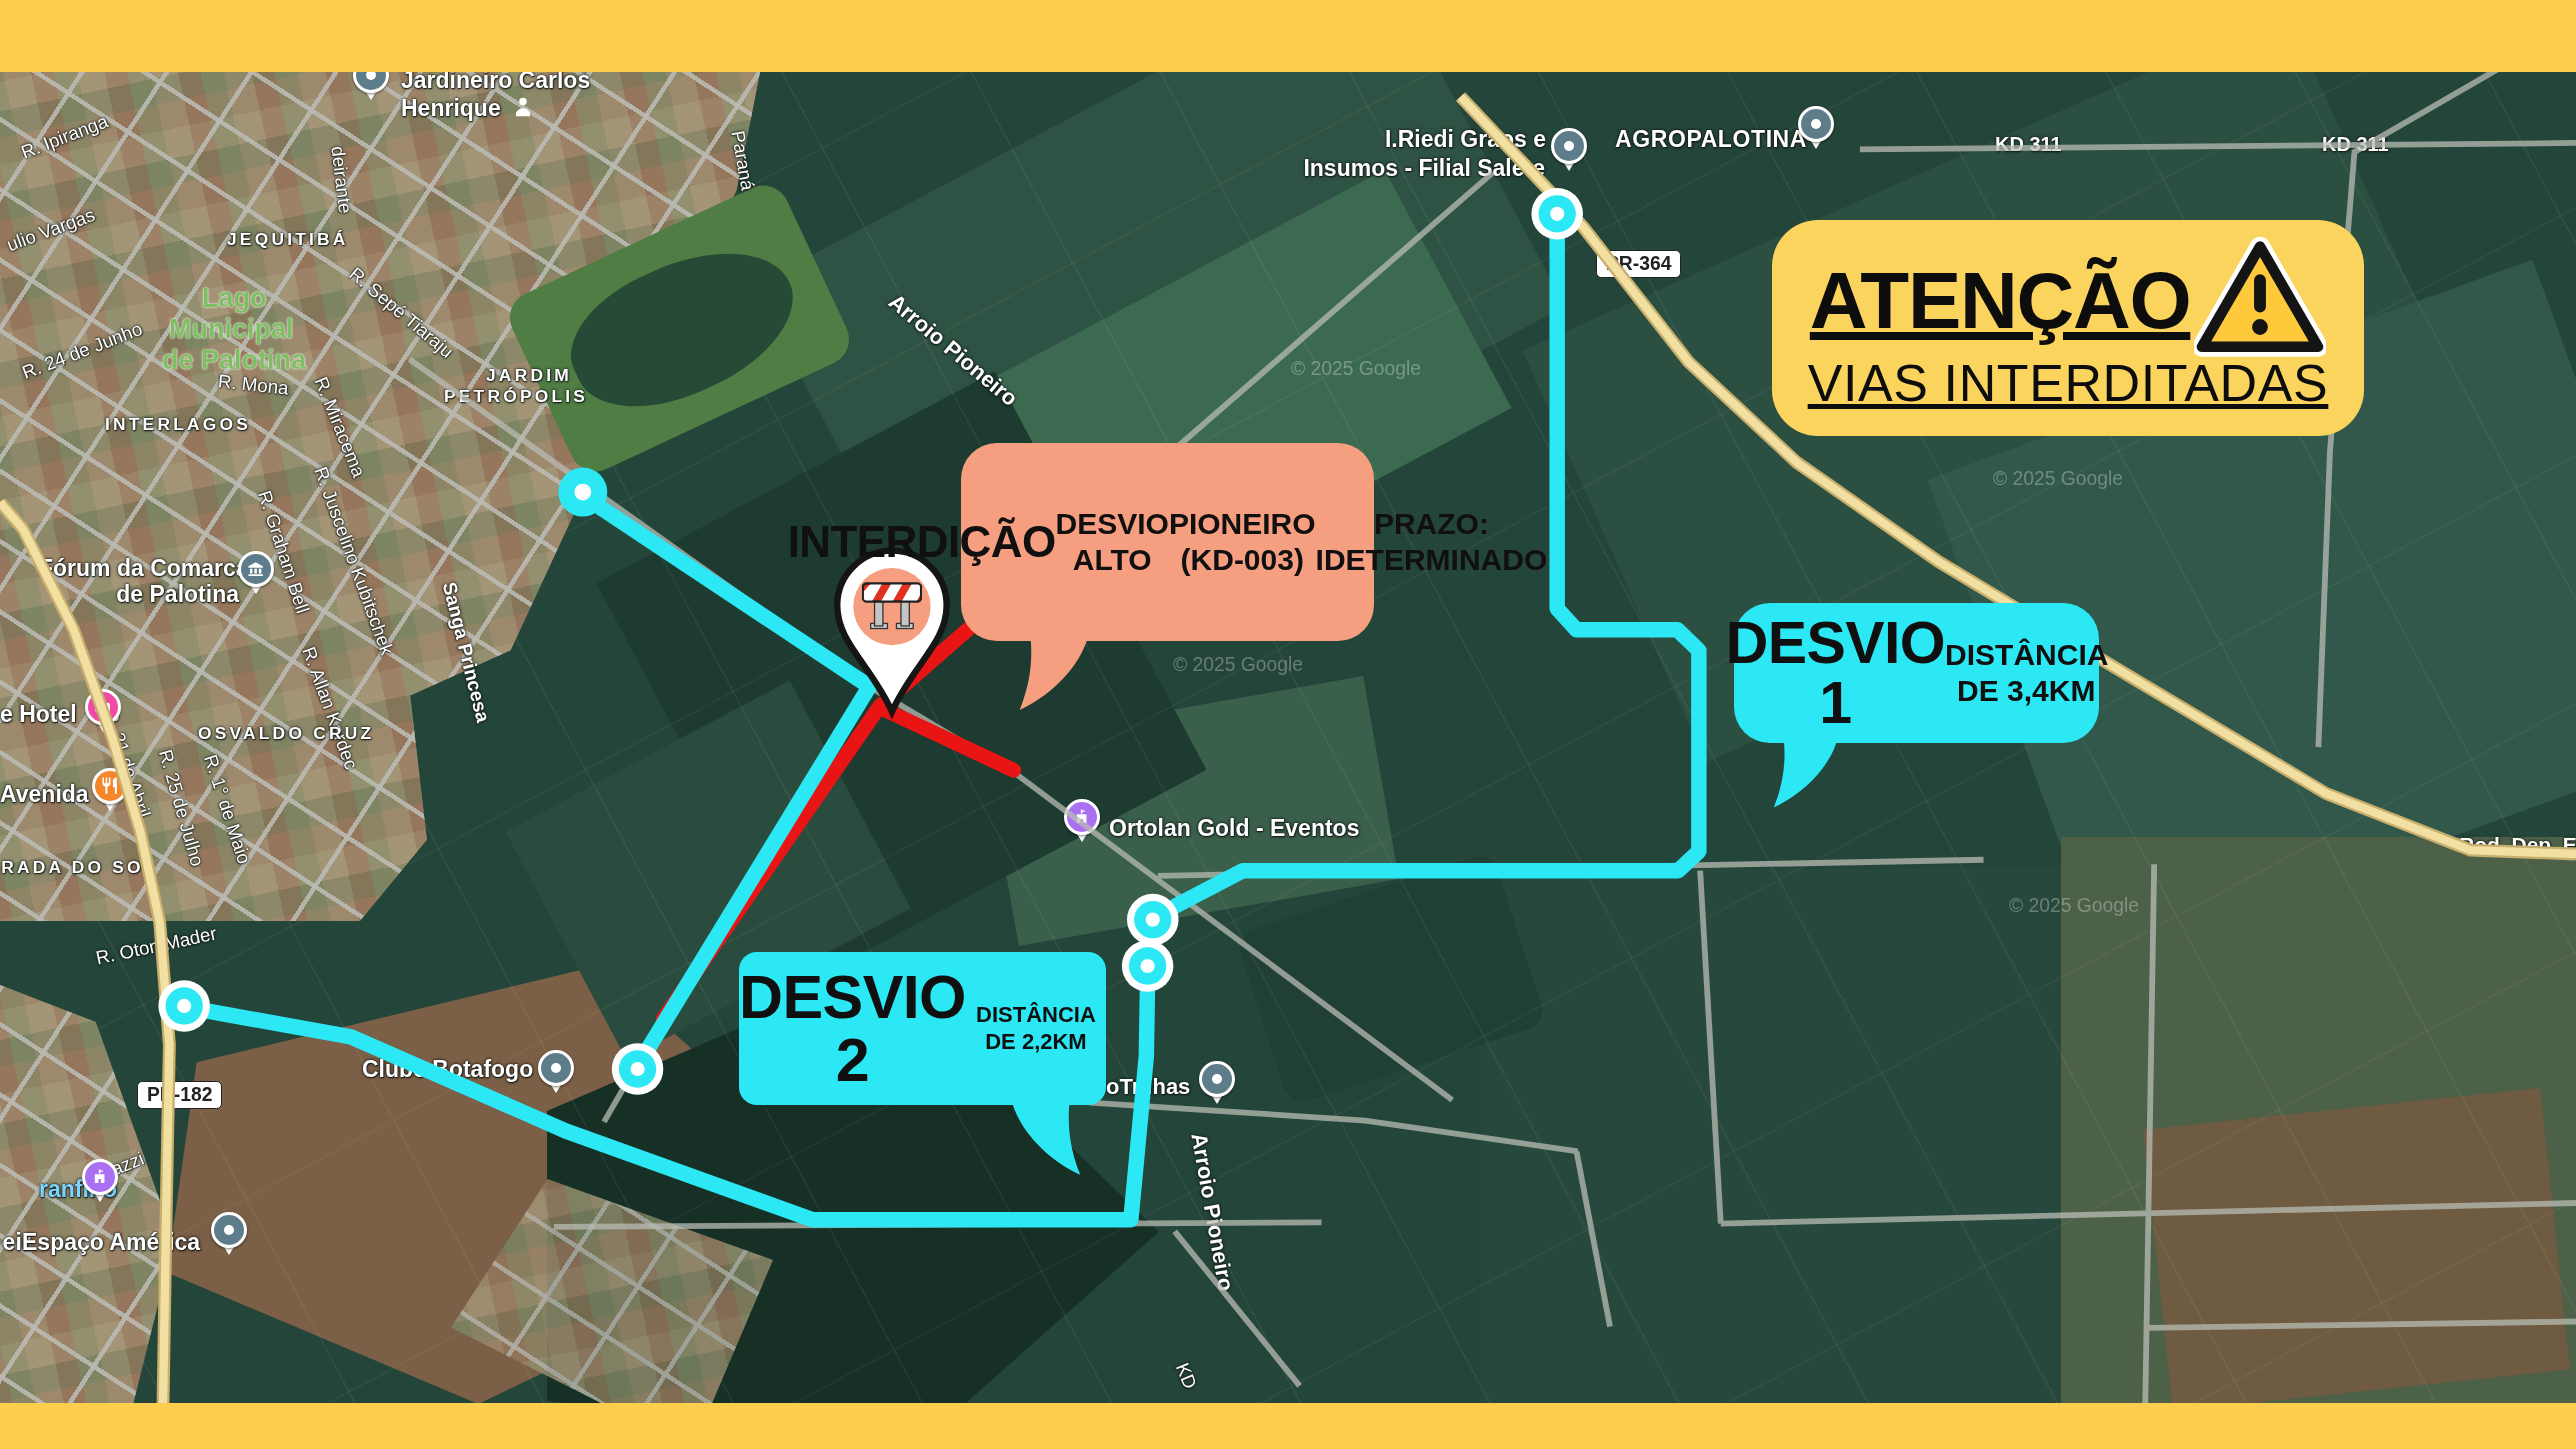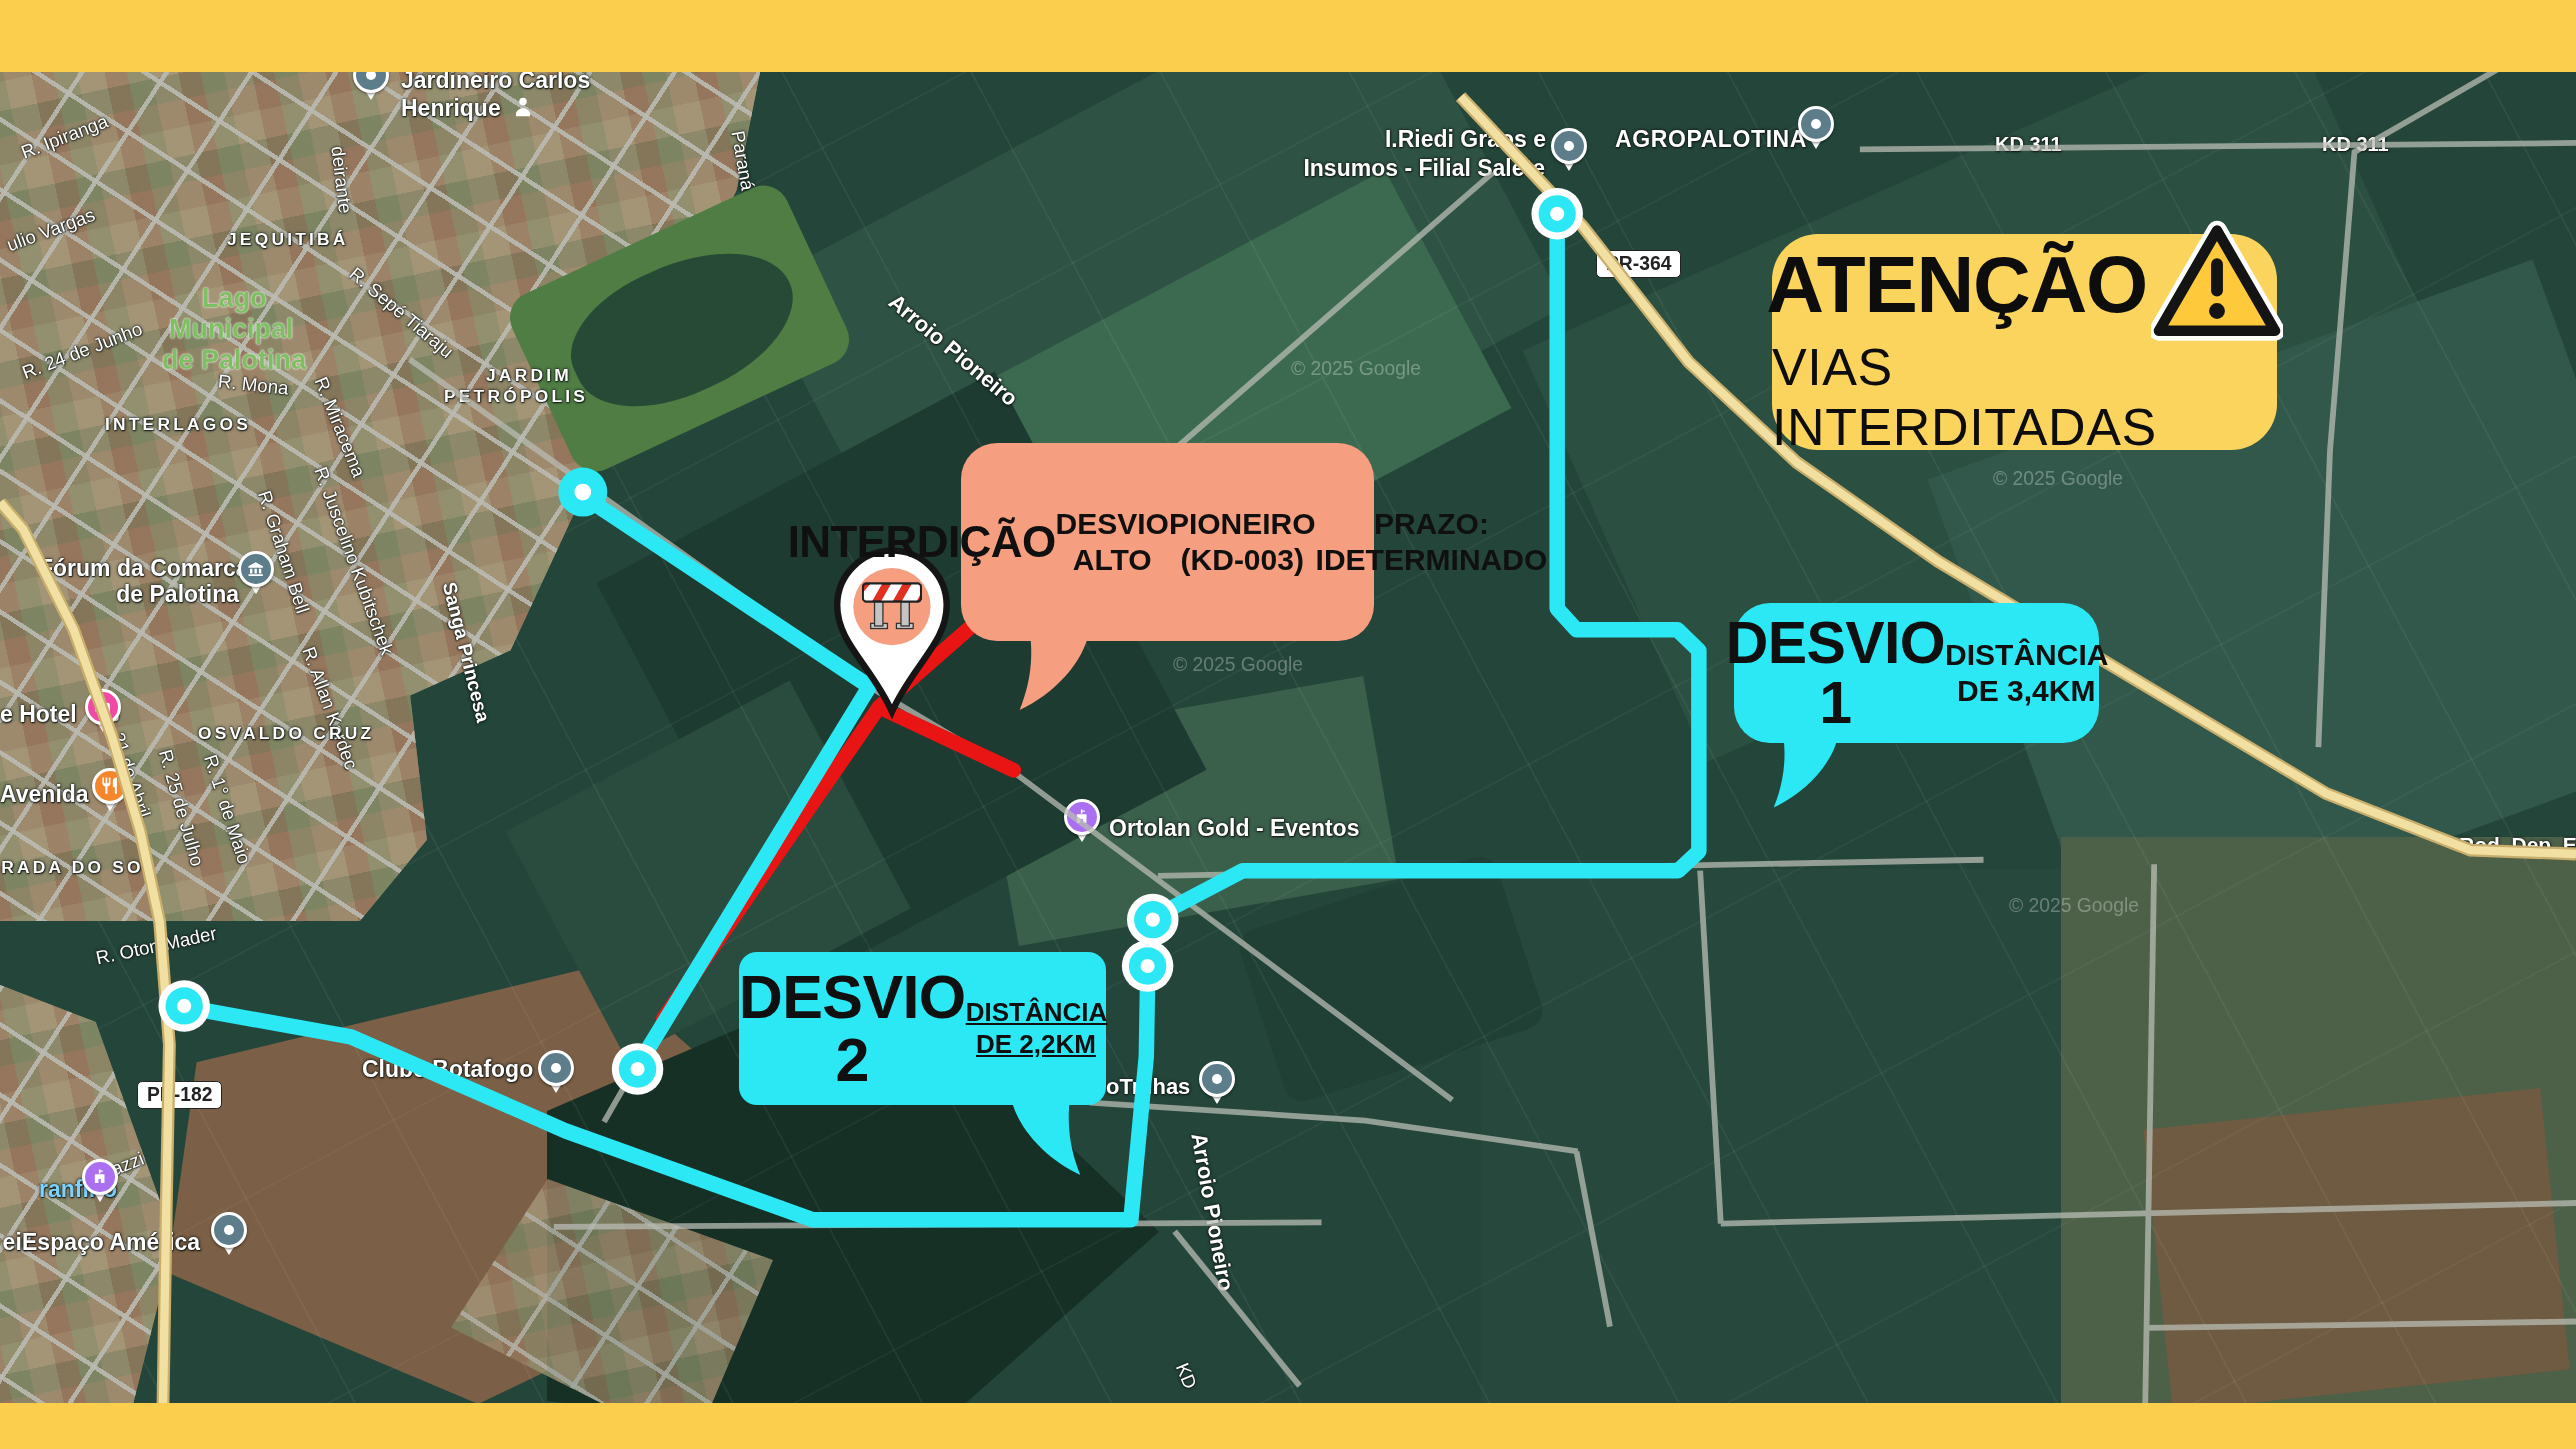--- a/index.html
+++ b/index.html
@@ -329,24 +329,24 @@
   <div class="bubble bub-cyan z31" style="left:1734px;top:603px;width:365px;height:140px;">
     <div class="bub-title" style="font-size:59px;">DESVIO 1</div>
     <div class="bub-sub" style="font-size:30px;font-weight:800;">DISTÂNCIA DE 3,4KM</div>
   </div>
 
   <svg class="tail z30" style="left:995px;top:1096px;transform:scaleX(-1);" width="97" height="87" viewBox="0 0 110 130">
       <path fill="#2be8f4" d="M15,0 C22,50 12,88 0,118 C52,94 96,46 104,0 Z"></path>
     </svg>
   <div class="bubble bub-cyan z31" style="left:739px;top:952px;width:367px;height:153px;border-radius:18px;">
     <div class="bub-title" style="font-size:61px;">DESVIO 2</div>
-    <div class="bub-sub" style="font-size:26px;font-weight:800;text-decoration:underline;">DISTÂNCIA DE 2,2KM</div>
-  </div>
-
-  <div id="banner" class="z31" style="left:1772px;top:234px;width:505px;height:216px;">
+    <div class="bub-sub" style="font-size:22px;font-weight:800;">DISTÂNCIA DE 2,2KM</div>
+  </div>
+
+  <div id="banner" class="z31" style="left:1772px;top:220px;width:592px;height:216px;text-decoration:underline;">
     <div class="row">
       <span class="t">ATENÇÃO</span>
       <svg width="132" height="122" viewBox="0 0 200 185" style="margin-left:3.9px;margin-top:-6.4px;">
         <polygon points="100,16 188,168 12,168" fill="none" stroke="#fff" stroke-width="30" stroke-linejoin="round"></polygon>
         <polygon points="100,16 188,168 12,168" fill="#ffc93c" stroke="#141414" stroke-width="16" stroke-linejoin="round"></polygon>
         <rect x="91" y="58" width="18" height="58" rx="9" fill="#141414"></rect>
         <circle cx="100" cy="138" r="12" fill="#141414"></circle>
       </svg>
     </div>
     <div class="s">VIAS INTERDITADAS</div>

